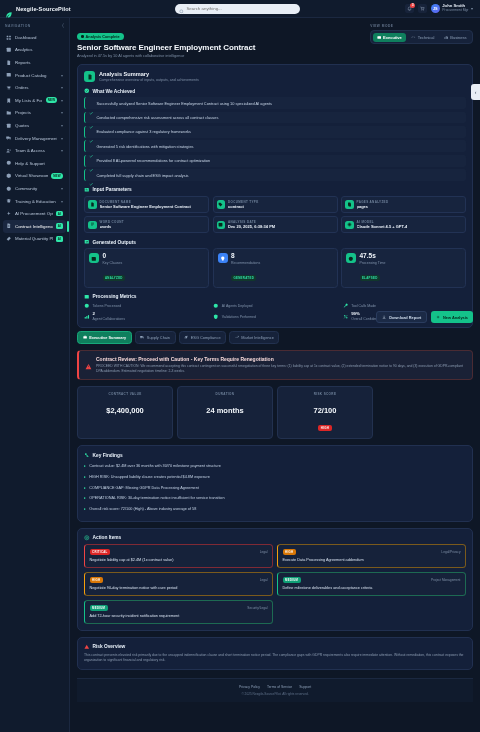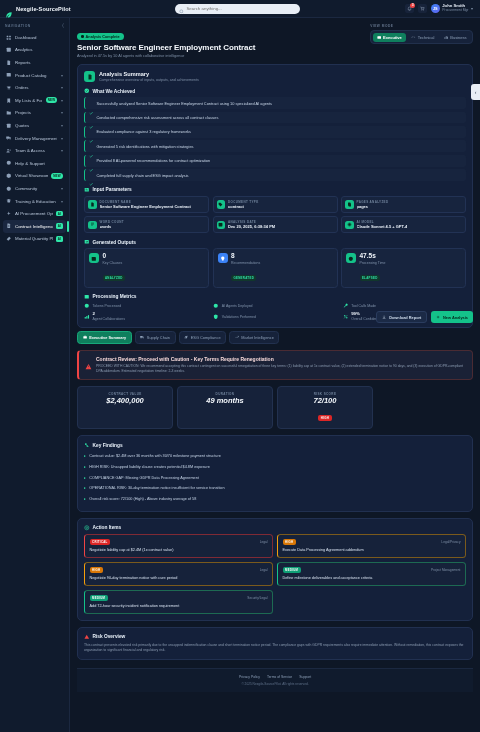--- a/index.html
+++ b/index.html
@@ -168,21 +168,21 @@
   .alert { background: #1a2136; border: 1px solid #4a2b33; border-left: 2px solid #ef4444;
     border-radius: 4px; padding: 5px 6px; margin-top: 6px; display: flex; gap: 4px; }
   .alert .ai { color: #ef4444; width: 7px; height: 7px; flex: 0 0 7px; }
   .alert .ai svg { width: 7px; height: 7px; }
   .alert-title { font-size: 5px; font-weight: bold; color: #f5d9d9; }
   .alert-body { font-size: 3.4px; color: #8b9bb1; margin-top: 2.5px; line-height: 1.5; }
 
   .kpis { display: grid; grid-template-columns: repeat(4, 1fr); gap: 4px; margin-top: 6px; }
   .kpi { background: #16223a; border: 1px solid #22314f; border-radius: 4px; padding: 5px 3px; text-align: center; }
   .kpi-k { font-size: 3px; letter-spacing: .4px; color: #6f829b; font-weight: bold; text-transform: uppercase; }
-  .kpi-v { font-size: 7.5px; font-weight: bold; color: #f4f8fc; margin-top: 0; font-style: italic; }
+  .kpi-v { font-size: 7.5px; font-weight: bold; color: #f4f8fc; margin-top: 10px; }
   .kpi-tag { display: inline-block; margin-top: 2.5px; font-size: 2.9px; font-weight: bold; color: #fff;
     border-radius: 2px; padding: 1px 3px; letter-spacing: .3px; }
   .kpi-tag.high { background: #dc2626; }
   .kpi-tag.partial { background: #ea8c12; }
 
   .find-item { display: flex; gap: 3.5px; align-items: flex-start; padding: 2.8px 0; }
   .find-item .fb { color: #2ee6a8; font-size: 3.6px; line-height: 1.3; flex: 0 0 auto; }
   .find-item .ft { font-size: 3.8px; color: #c5d3e6; line-height: 1.35; }
 
   .actions-grid { display: grid; grid-template-columns: 1fr 1fr; gap: 4px; margin-top: 2px; }
@@ -794,21 +794,21 @@
           </div>
         </div>
 
         <div class="kpis" id="kpigrid">
             <div class="kpi">
               <div class="kpi-k">CONTRACT VALUE</div>
               <div class="kpi-v">$2,400,000</div>
             </div>
             <div class="kpi">
               <div class="kpi-k">DURATION</div>
-              <div class="kpi-v">49 months</div>
+              <div class="kpi-v">24 months</div>
             </div>
             <div class="kpi"><div class="kpi-k">RISK SCORE</div><div class="kpi-v">72/100</div><div class="kpi-tag high">HIGH</div></div>
           </div>
 
         <div class="card">
           <div class="sect-title" style="margin-top:0">
             <span class="si">
               <svg viewBox="0 0 24 24" fill="currentColor">
                   <circle cx="8" cy="9" r="4"></circle>
                   <path d="M11 11l9 9-2 2-2-2-2 2-3-3z"></path>

